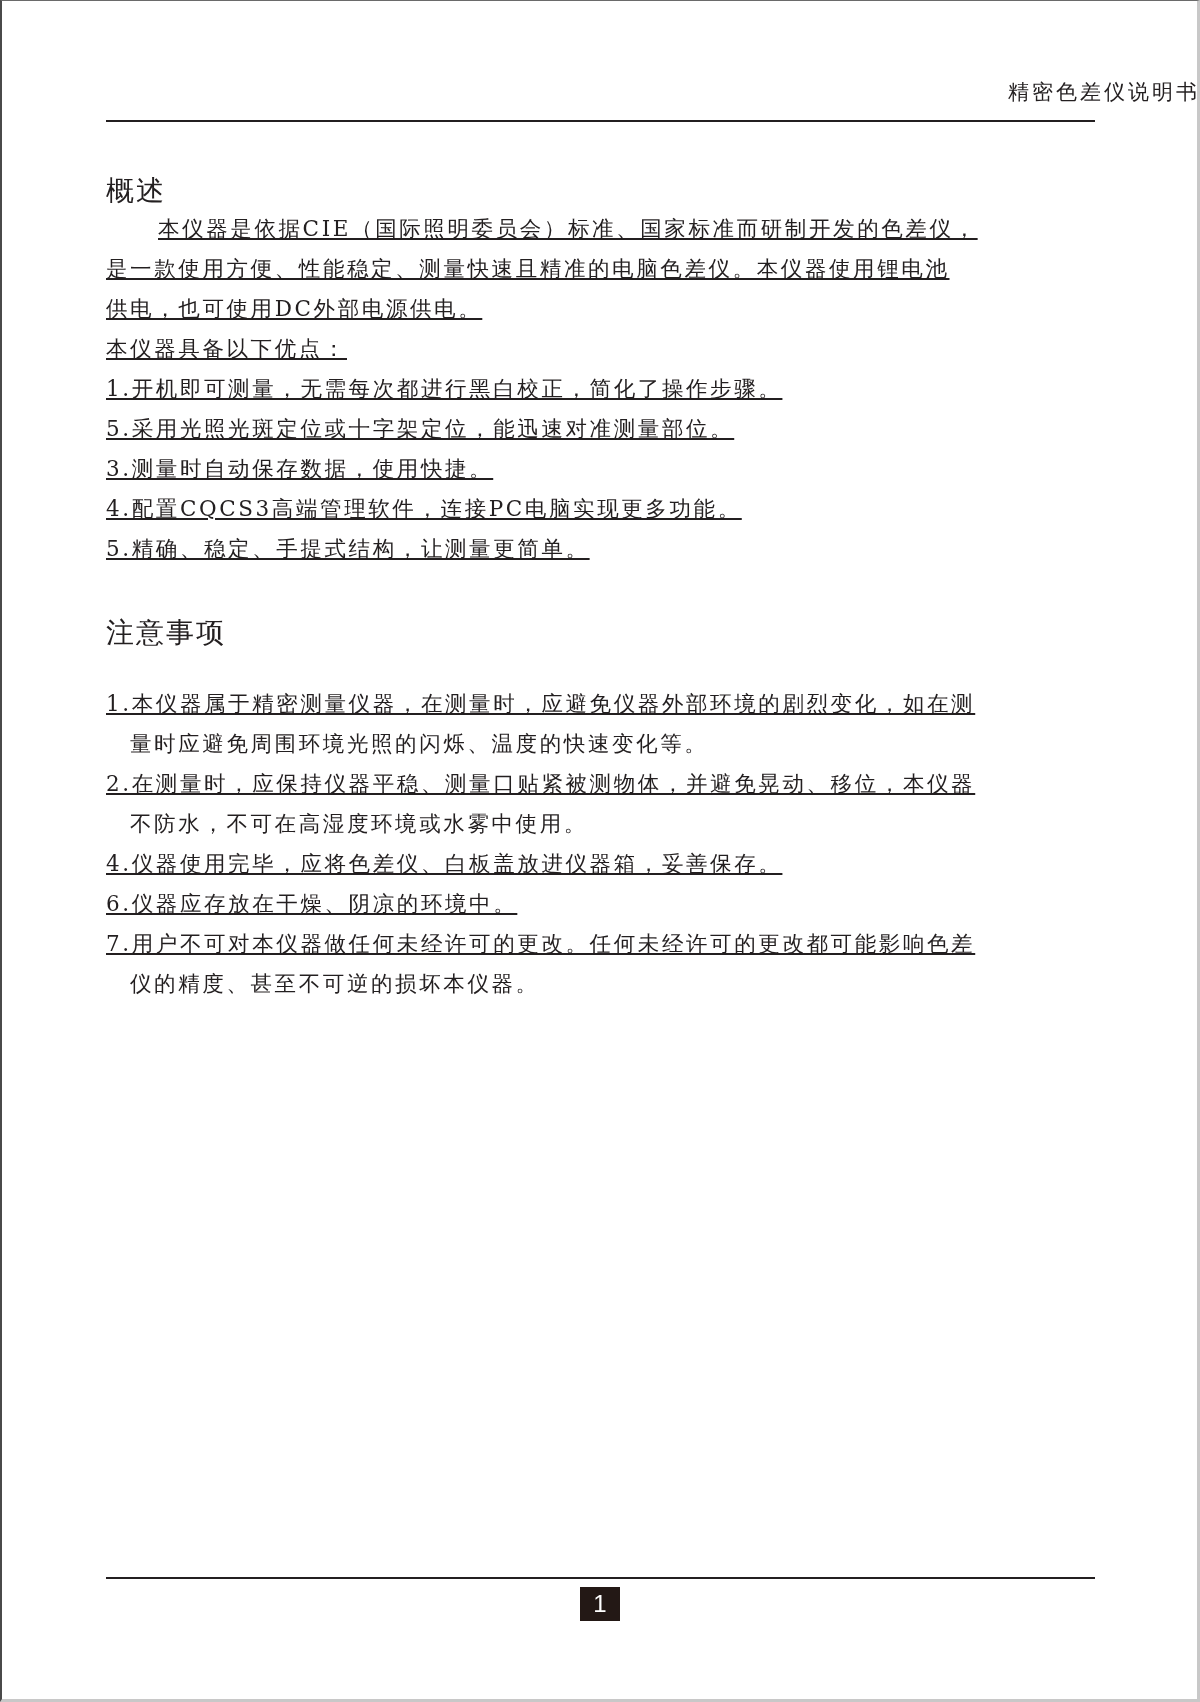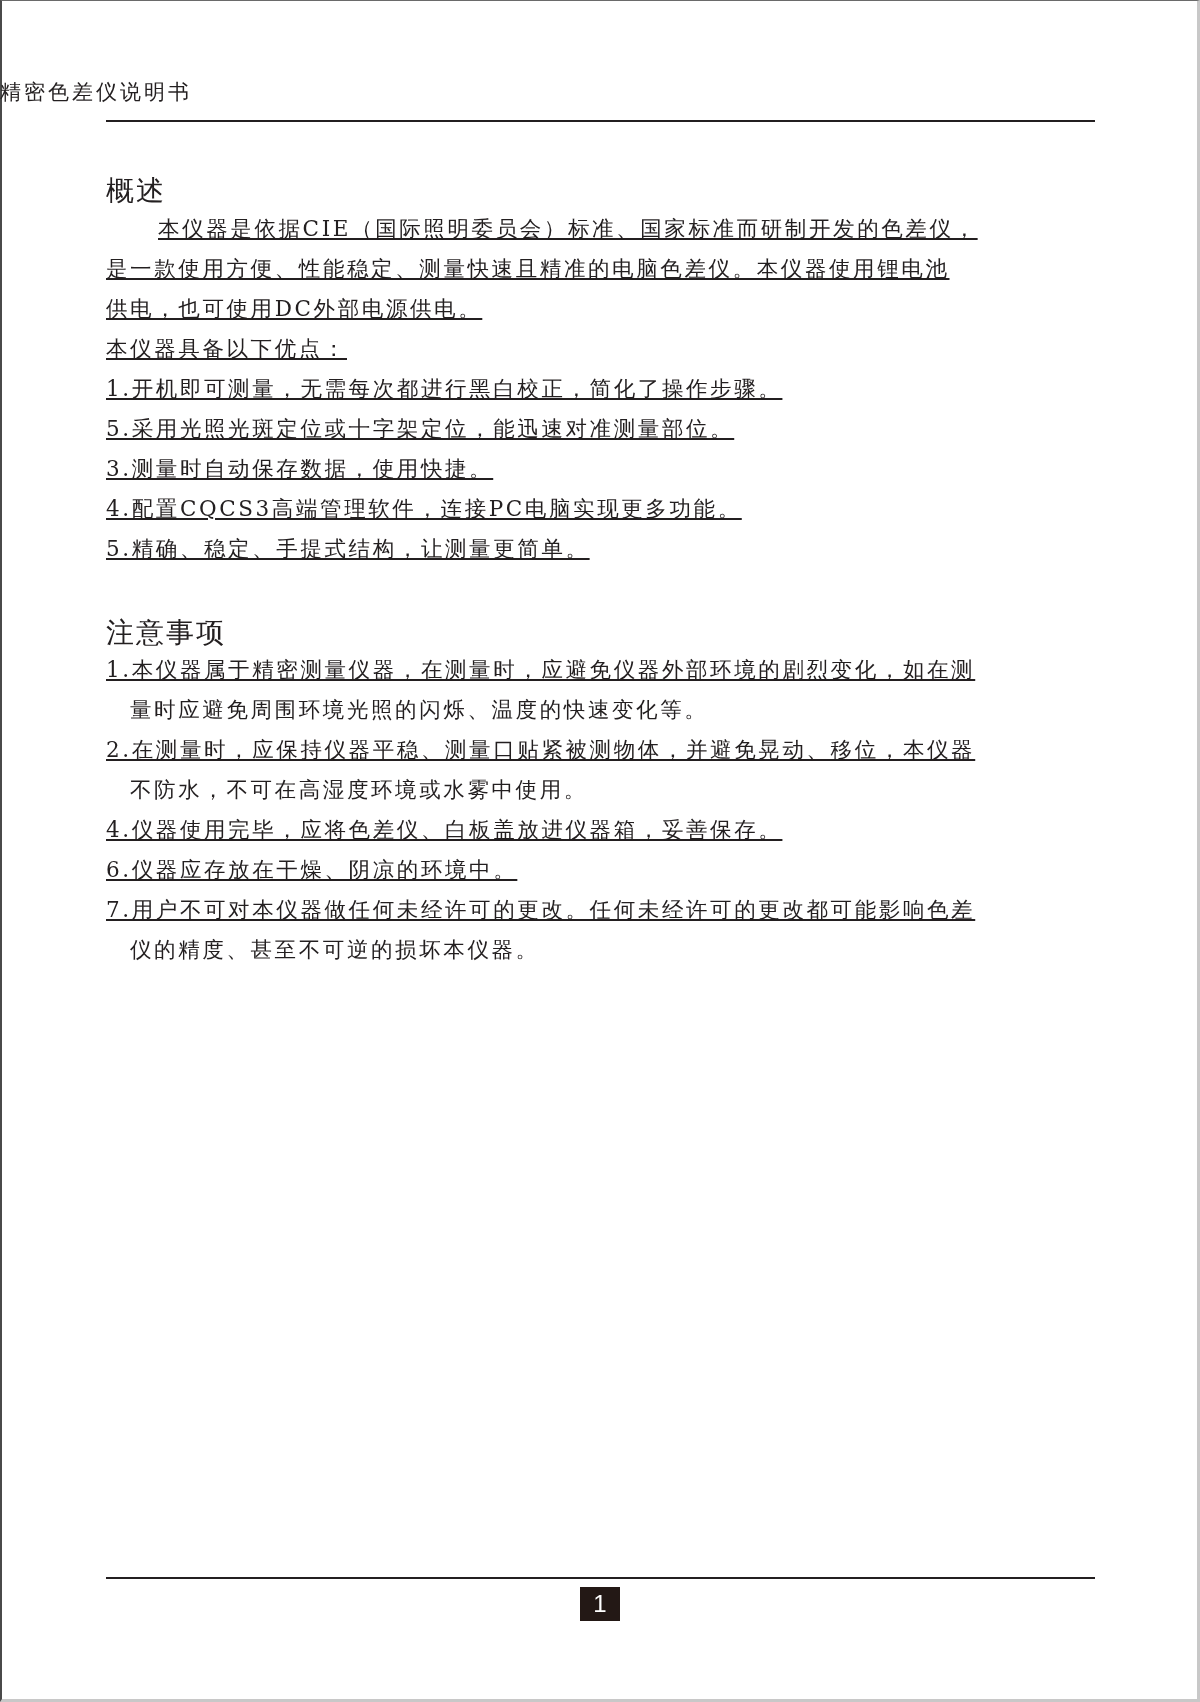--- a/index.html
+++ b/index.html
@@ -1,21 +1,21 @@
 <!DOCTYPE html>
 <html><head>
   <meta charset="utf-8">
   <style>
     html, body { margin: 0; padding: 0; background: #ffffff; }
     body { width: 1200px; height: 1702px; position: relative; overflow: hidden;
            font-family: "DejaVu Serif", "Liberation Serif", serif; color: #231f20; }
     .page-frame { position: absolute; left: 0; top: 0; width: 1200px; height: 1702px;
                   box-sizing: border-box; border-left: 2px solid #4a4a4a; border-top: 1px solid #6a6a6a;
                   border-right: 3px solid #c8c8c8; border-bottom: 3px solid #c8c8c8; }
-    .header-title { position: absolute; left: 0; width: 1200px; top: 78px; text-align: left;
+    .header-title { position: absolute; left: 0; width: 1200px; top: 78px; text-align: right;
                     font-family: "DejaVu Sans", "Liberation Sans", sans-serif; font-size: 21px;
                     letter-spacing: 3px; color: #231f20; }
     .rule { position: absolute; left: 106px; width: 989px; height: 2px; background: #231f20; }
     .rule.top { top: 120px; }
     .rule.bottom { top: 1577px; }
     .section-heading { position: absolute; left: 106px; font-family: "DejaVu Sans", "Liberation Sans", sans-serif;
                        font-size: 28px; letter-spacing: 2px; color: #231f20; }
     .para { position: absolute; left: 106px; width: 990px; font-size: 21.5px; line-height: 40px;
             letter-spacing: 2.6px; color: #231f20; }
     .para .line { display: block; white-space: nowrap; text-decoration: underline; }
@@ -43,21 +43,21 @@
   <span class="line">本仪器具备以下优点：</span>
   <span class="line">1.开机即可测量，无需每次都进行黑白校正，简化了操作步骤。</span>
   <span class="line">5.采用光照光斑定位或十字架定位，能迅速对准测量部位。</span>
   <span class="line">3.测量时自动保存数据，使用快捷。</span>
   <span class="line">4.配置CQCS3高端管理软件，连接PC电脑实现更多功能。</span>
   <span class="line">5.精确、稳定、手提式结构，让测量更简单。</span>
 </div>
 
 <div class="section-heading" style="top:614px;">注意事项</div>
 
-<div class="para" style="top:650px;">
+<div class="para" style="top:684px;">
   <div class="item">
     <span class="line">1.本仪器属于精密测量仪器，在测量时，应避免仪器外部环境的剧烈变化，如在测</span>
     <span class="cont">量时应避免周围环境光照的闪烁、温度的快速变化等。</span>
   </div>
   <div class="item">
     <span class="line">2.在测量时，应保持仪器平稳、测量口贴紧被测物体，并避免晃动、移位，本仪器</span>
     <span class="cont">不防水，不可在高湿度环境或水雾中使用。</span>
   </div>
   <div class="item">
     <span class="line">4.仪器使用完毕，应将色差仪、白板盖放进仪器箱，妥善保存。</span>

